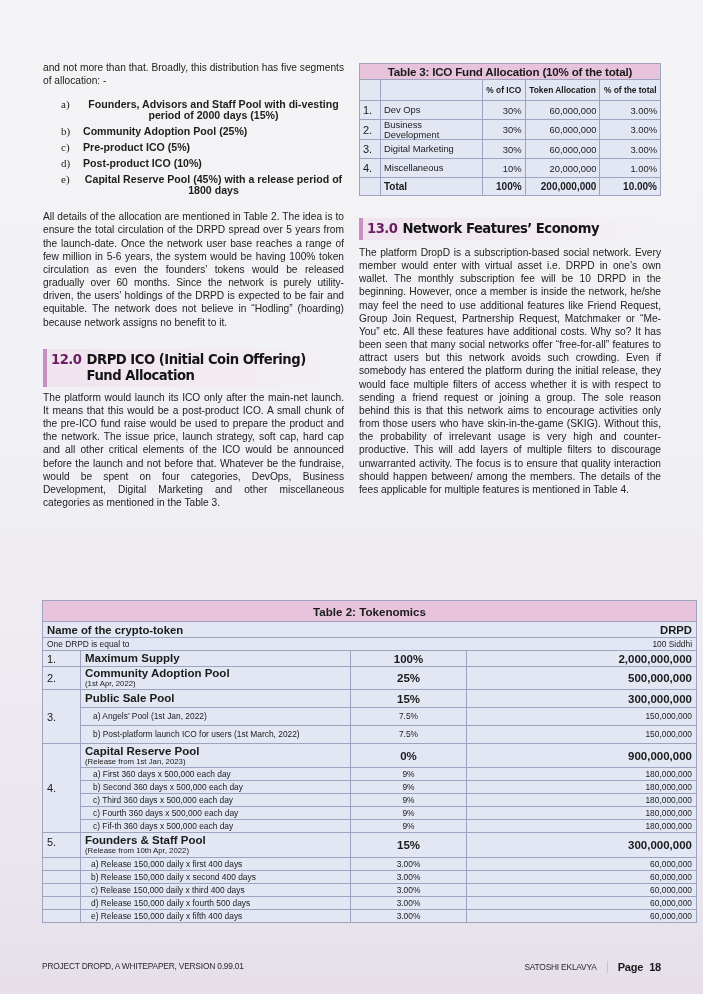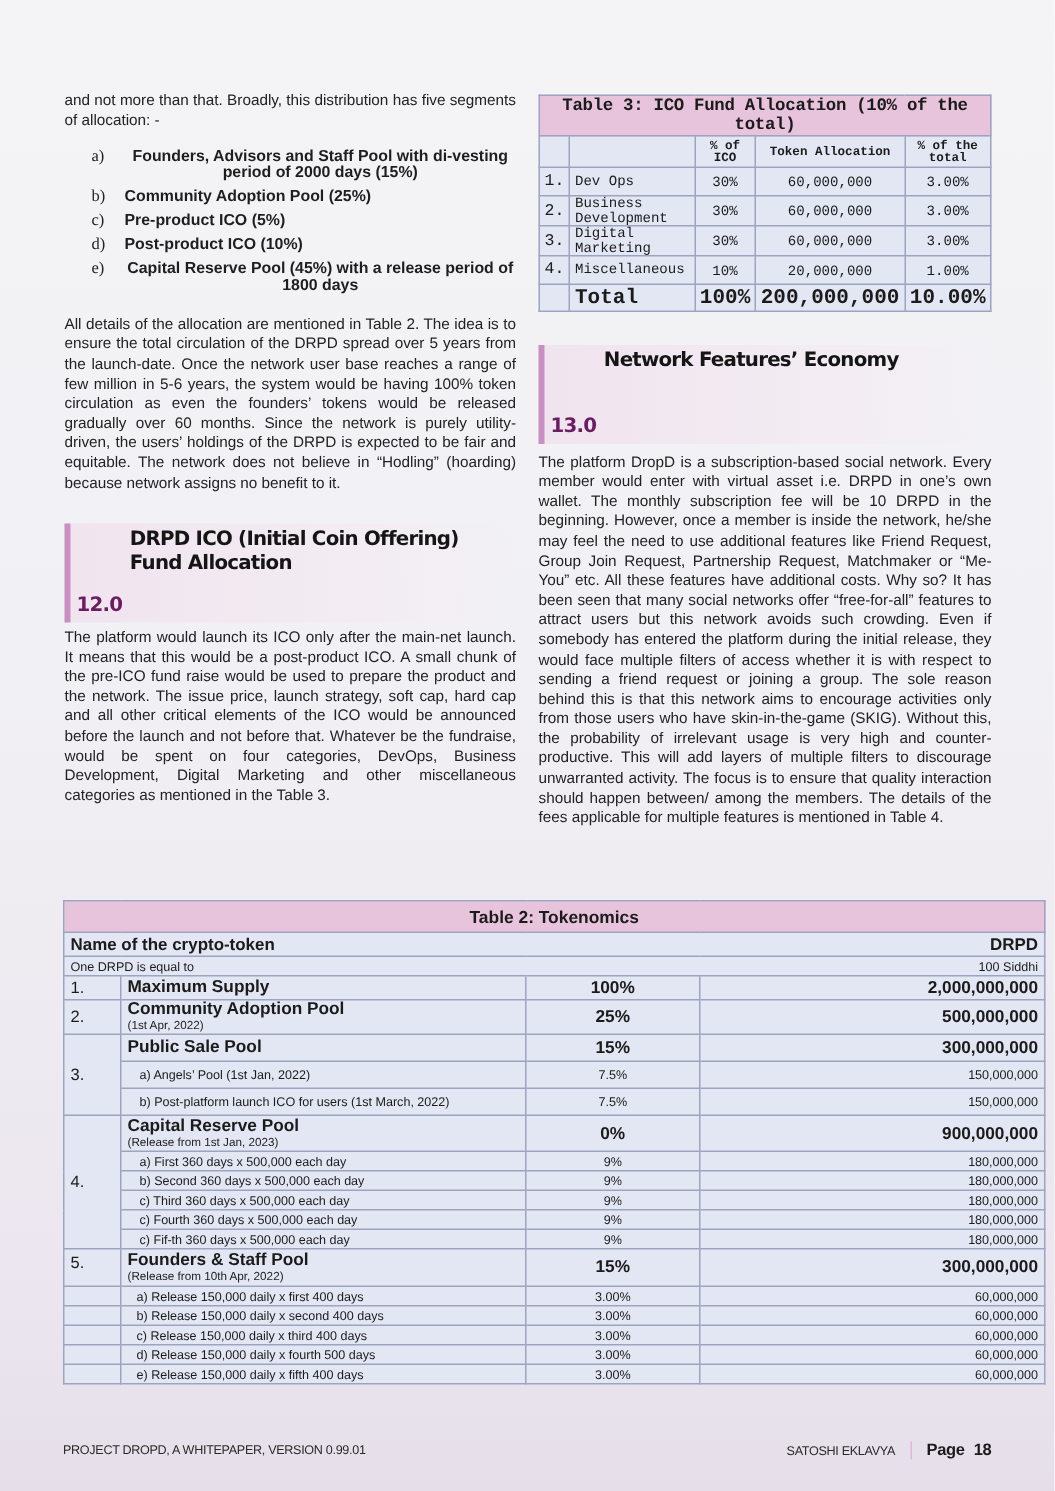--- a/index.html
+++ b/index.html
@@ -18,32 +18,32 @@
     display:flex; font-size:10.6px; line-height:11px; margin-bottom:5px;
   }
   ol.alloc li .lt { width:22px; font-family:"Liberation Serif", serif; font-size:11px; color:#222; flex:none; }
   ol.alloc li .tx { font-weight:bold; color:#1e1e1e;text-align:center; }
   .heading {
     position:relative; display:flex; background:linear-gradient(90deg,#f0e4ef,#f3edf3 70%,rgba(243,237,243,0));
     border-left:4px solid #c98ec2; padding:3px 0 3px 4px; margin:0 0 4px 0;
     font-family:"DejaVu Sans", sans-serif; font-weight:bold; font-size:13.2px; line-height:16px; color:#151515;
     letter-spacing:-0.5px;
   }
-  .heading .num { color:#6b1d62; margin-right:5px; flex:none;margin-top:44px; }
+  .heading .num { color:#6b1d62; margin-right:5px; flex:none; }
   table { border-collapse:collapse; }
   
-  .t3 { width:302px; font-size:9.4px; background:#e3e7f4;font-family:Liberation Mono, monospace; }
+  .t3 { width:302px; font-size:9.4px; background:#e3e7f4; }
   .t3 td, .t3 th { border:1px solid #9ea3bf; padding:0 3px; }
   .t3 .cap { background:#e7c3dc; text-align:center; font-weight:bold; font-size:11.6px; height:15px; letter-spacing:-0.2px; }
   .t3 .hdr td { font-weight:bold; font-size:8.4px; line-height:8.5px; text-align:center; height:20px; }
   .t3 .row td { height:18px; }
   .t3 .idx { font-size:11px; width:14px; }
   .t3 .name { line-height:9.5px; width:95px; }
-  .t3 .c { text-align:center; }
-  .t3 .total td { font-weight:bold; font-size:14px; height:17px; }
+  .t3 .c { text-align:right; }
+  .t3 .total td { font-weight:bold; font-size:10px; height:17px; }
   
   .t2 { position:absolute; left:42px; top:600px; width:655px; background:#e3e7f4; font-size:8.6px; }
   .t2 td { border:1px solid #9ea3bf; padding:0 4px; }
   .t2 .cap td { background:#e7c3dc; text-align:center; font-weight:bold; font-size:11.6px; height:20px; }
   .t2 .tok td { font-weight:bold; font-size:11.3px; height:15px; }
   .t2 .one td { font-size:8.4px; height:12px; }
   .t2 .r { text-align:right; }
   .t2 .c { text-align:center; }
   .t2 .idx { font-size:11px; width:29px; }
   .t2 .main { font-weight:bold; font-size:11.5px; line-height:11px; }

